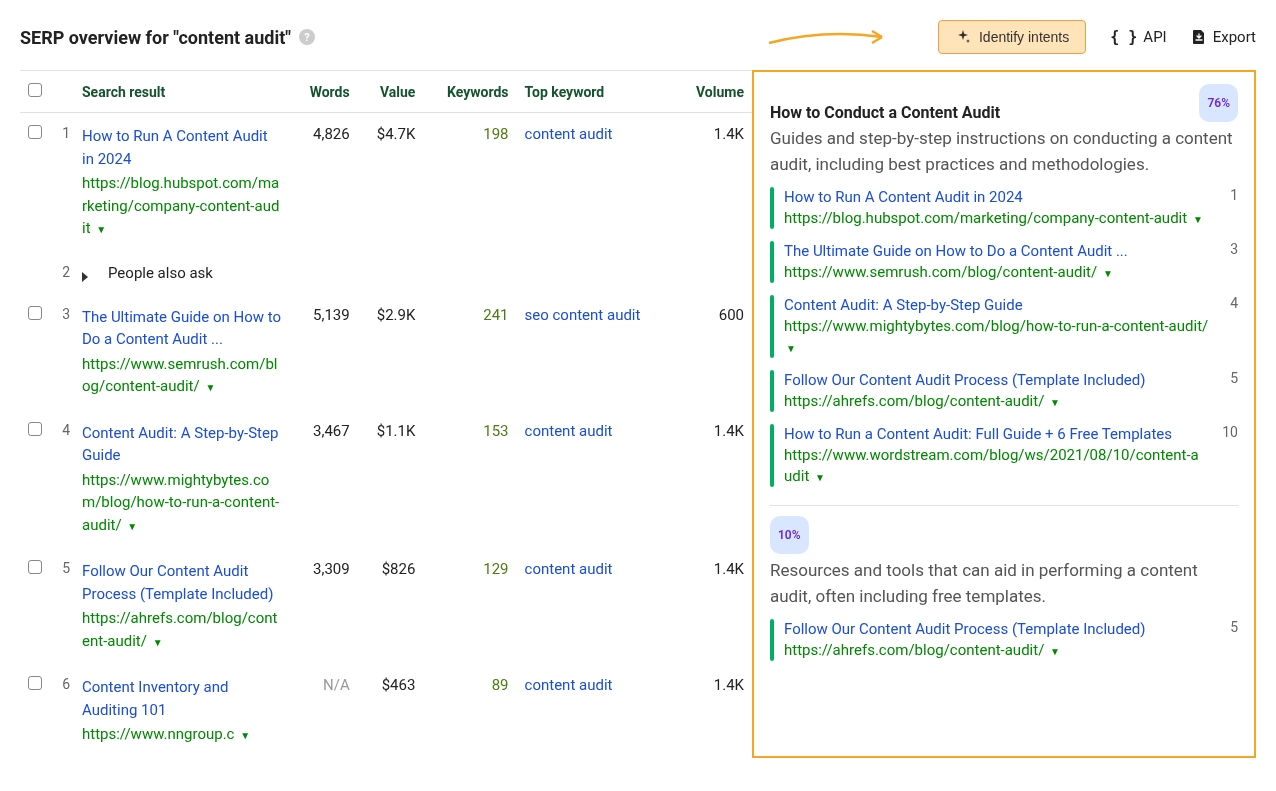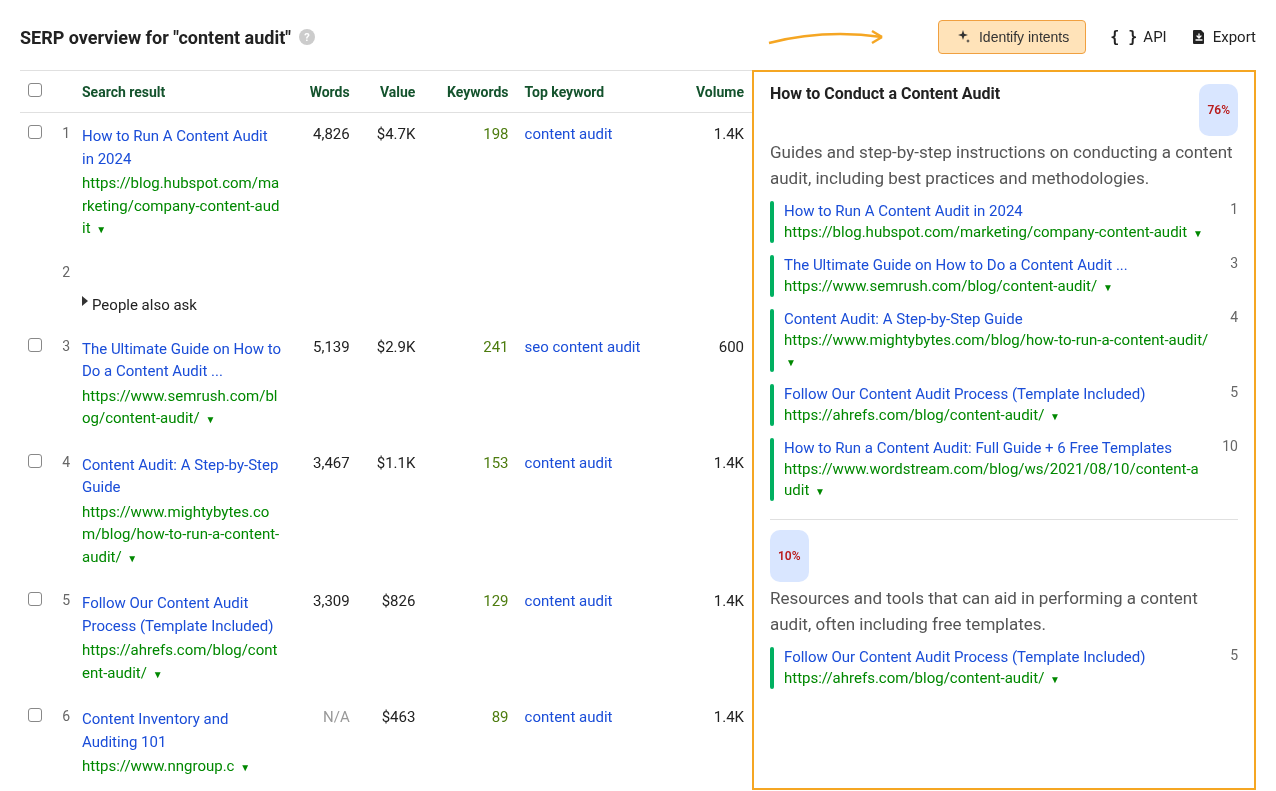--- a/index.html
+++ b/index.html
@@ -23,27 +23,27 @@
 td { padding: 12px 8px; vertical-align: top; font-size: 15px; }
 .checkbox { width: 14px; height: 14px; border: 1.5px solid #888; border-radius: 3px; display: inline-block; cursor: pointer; }
 .rank { color: #666; text-align: right; font-size: 14px; padding-right: 4px; }
 .result-title { color: #1a4dd8; cursor: pointer; line-height: 1.5; }
 .result-url { color: #008800; line-height: 1.5; margin-top: 2px; word-break: break-all; }
 .dropdown-caret { color: #008800; font-size: 10px; margin-left: 2px; cursor: pointer; }
 .num { color: #222; margin-top: 16px; }
 .link-num { color: #4d7c0f; cursor: pointer; }
 .kw-link { color: #1a4dd8; cursor: pointer; }
 .na { color: #999; }
-.people-also { display: flex; align-items: flex-start; gap: 4px; color: #222; cursor: pointer; margin-top: 32px; }
+.people-also { display: flex; align-items: flex-end; gap: 20px; color: #222; cursor: pointer; }
 .caret-right { display: inline-block; width: 0; height: 0; border-top: 5px solid transparent; border-bottom: 5px solid transparent; border-left: 6px solid #333; }
 .intent-panel { width: 504px; border: 2px solid #f5a623; padding: 12px 16px; margin-left: 0; }
 .intent-group { margin-bottom: 16px; }
-.intent-header { display: flex; justify-content: space-between; align-items: flex-start; gap: 15px; }
+.intent-header { display: flex; justify-content: space-between; align-items: flex-end; gap: 15px; }
 .intent-title { font-size: 16px; font-weight: 700; color: #222; }
-.intent-badge { background: #d9e6ff; color: #b91c1c; font-size: 12px; font-weight: 600; padding: 19px 8px; border-radius: 10px; white-space: nowrap; }
+.intent-badge { background: #d9e6ff; color: #6d28d9; font-size: 12px; font-weight: 600; padding: 12px 8px; border-radius: 10px; white-space: nowrap; }
 .intent-desc { color: #555; font-size: 17px; line-height: 1.5; margin-top: 4px; margin-bottom: 10px; }
 .intent-item { display: flex; gap: 10px; margin-bottom: 10px; padding-bottom: 2px; }
 .green-bar { width: 4px; background: #00b060; border-radius: 2px; flex-shrink: 0; align-self: stretch; min-height: 36px; }
 .intent-body { flex: 1; }
 .intent-item-title { color: #1a4dd8; cursor: pointer; font-size: 15px; line-height: 1.4; }
 .intent-item-url { color: #008800; font-size: 15px; line-height: 1.4; word-break: break-all; }
 .intent-rank { color: #666; font-size: 14px; padding-left: 6px; min-width: 18px; text-align: right; }
 .divider { border-top: 1px solid #e0e0e0; margin: 10px 0; }
 </style>
 </head>

